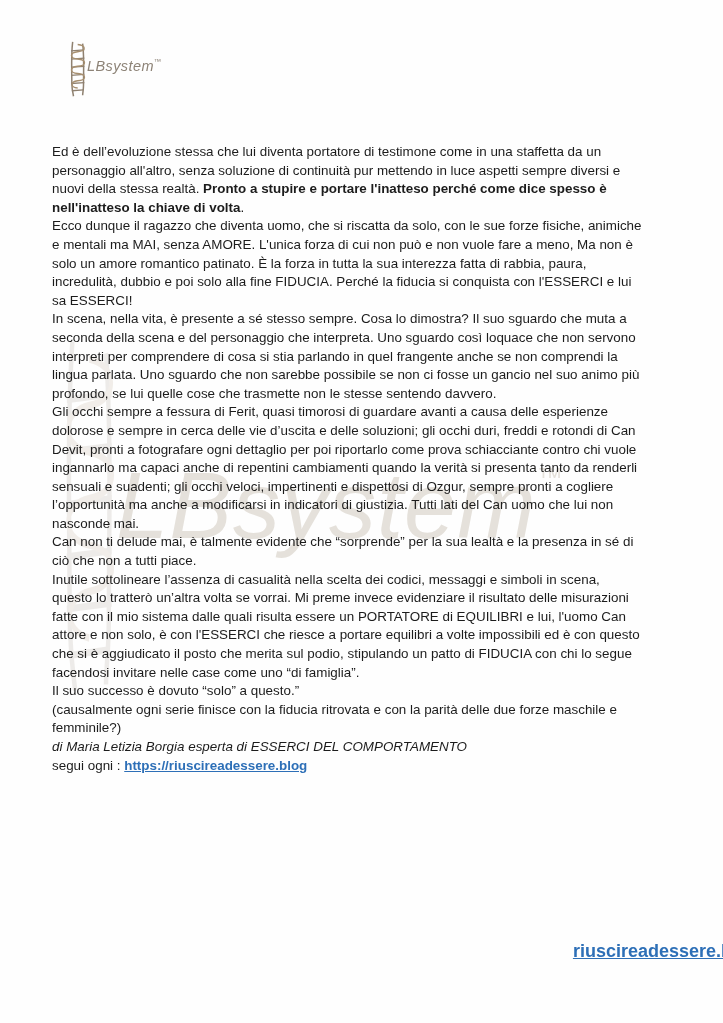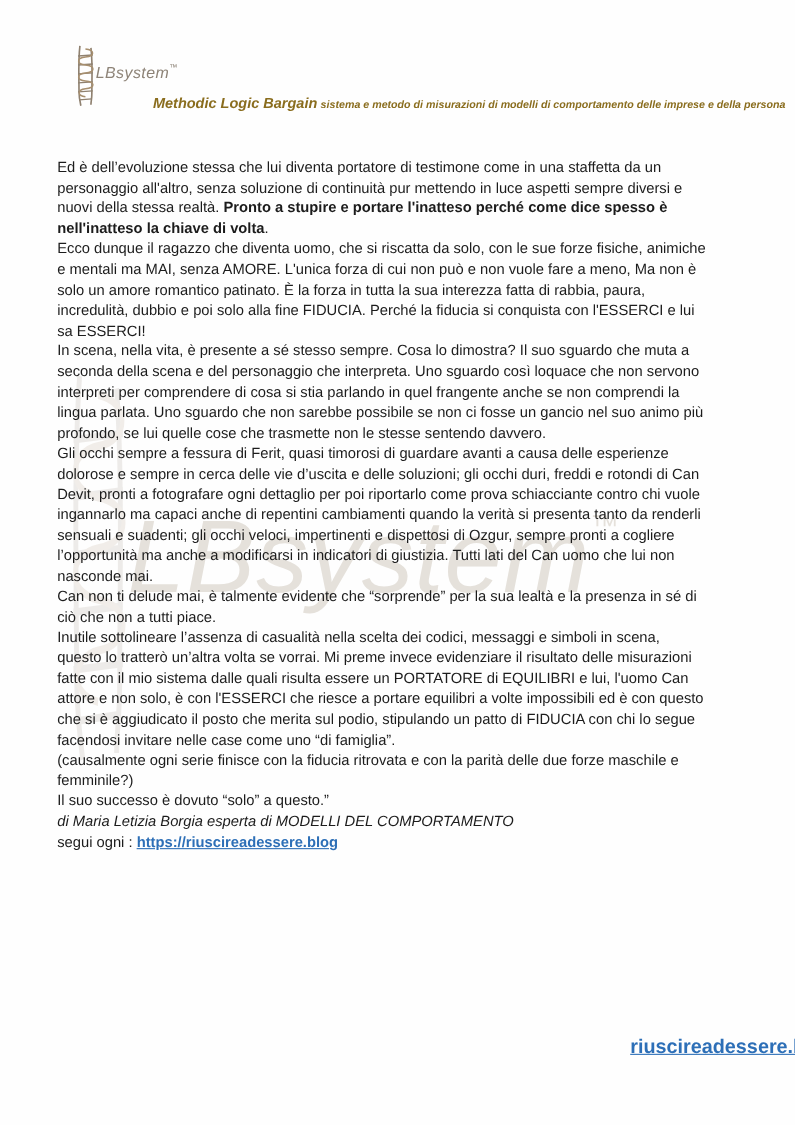--- a/index.html
+++ b/index.html
@@ -85,36 +85,33 @@
       <path d="M20 4 C22 18 21 36 21 50 C21 55 20 58 20 61" fill="none" stroke="#8f8170" stroke-width="1.8"></path>
       <path d="M6 12 L22 11" fill="none" stroke="#8f8170" stroke-width="1.4"></path>
       <path d="M6 21 L22 20" fill="none" stroke="#8f8170" stroke-width="1.4"></path>
       <path d="M6 30 L22 29" fill="none" stroke="#8f8170" stroke-width="1.4"></path>
       <path d="M6 39 L22 38" fill="none" stroke="#8f8170" stroke-width="1.4"></path>
       <path d="M6 48 L22 47" fill="none" stroke="#8f8170" stroke-width="1.4"></path>
       <path d="M7 56 L21 55" fill="none" stroke="#8f8170" stroke-width="1.4"></path>
       <path d="M14 5 C24 6 25 12 14 13 C4 14 4 20 14 21 C25 22 25 28 14 29 C4 30 4 36 14 37 C25 38 25 44 14 45 C5 46 5 52 14 53" fill="none" stroke="#a78f6f" stroke-width="1.5"></path>
     </svg>
     <div class="logo-text"><span>LBsystem</span><sup>™</sup></div>
-    <div class="header-title">
-      <span class="ht-main">Methodic Logic Bargain</span><span class="ht-sub">sistema e metodo di misurazioni di modelli di comportamento delle imprese e della persona</span>
-    </div>
   </div>
 
   <div class="content">
     <p><span>Ed è  dell’evoluzione stessa che lui diventa portatore di testimone come in una staffetta da un personaggio all'altro, senza soluzione di continuità pur mettendo in luce aspetti sempre diversi e nuovi della stessa realtà. </span><strong>Pronto a stupire e portare l'inatteso perché come dice spesso è nell'inatteso la chiave di volta</strong><span>.</span></p>
     <p>Ecco dunque il ragazzo che diventa uomo, che si riscatta da solo, con le sue forze fisiche, animiche e mentali ma MAI, senza AMORE. L'unica forza di cui non può e non vuole fare a meno, Ma non è solo un amore romantico patinato. È la forza in tutta la sua interezza fatta di rabbia, paura, incredulità, dubbio e poi solo alla fine FIDUCIA. Perché la fiducia si conquista con l'ESSERCI e lui sa ESSERCI!</p>
     <p>In scena, nella vita, è presente a sé stesso sempre. Cosa lo dimostra? Il suo sguardo che muta a seconda della scena e del personaggio che interpreta. Uno sguardo così loquace che non servono interpreti per comprendere di cosa si stia parlando in quel frangente anche se non comprendi la lingua parlata. Uno sguardo che non sarebbe possibile se non ci fosse un gancio nel suo animo più profondo, se lui quelle cose che trasmette non le stesse sentendo davvero.</p>
     <p>Gli occhi sempre a fessura di Ferit, quasi timorosi di guardare avanti a causa delle esperienze dolorose e sempre in cerca delle vie d’uscita e delle soluzioni; gli occhi duri, freddi e rotondi di Can Devit, pronti a fotografare ogni dettaglio per poi riportarlo come prova schiacciante  contro chi vuole ingannarlo ma capaci anche di repentini cambiamenti quando la verità si presenta tanto da renderli sensuali e suadenti; gli occhi veloci, impertinenti e dispettosi di Ozgur, sempre pronti a cogliere l’opportunità ma anche a modificarsi in indicatori di giustizia. Tutti lati del Can uomo che lui non nasconde mai.</p>
     <p>Can non ti delude mai, è talmente evidente che “sorprende” per la sua lealtà e la presenza in sé di ciò che non a tutti piace.</p>
     <p>Inutile sottolineare l’assenza di casualità nella scelta dei codici, messaggi e simboli in scena, questo lo tratterò un’altra volta se vorrai. Mi preme invece evidenziare il risultato delle misurazioni fatte con il mio sistema dalle quali risulta essere un PORTATORE di EQUILIBRI e lui, l'uomo Can attore e non solo, è con l'ESSERCI che riesce a portare equilibri a volte impossibili ed è con questo che si è aggiudicato il posto che merita sul podio, stipulando un patto di FIDUCIA con chi lo segue facendosi invitare nelle case come uno “di famiglia”.</p>
+    <p>Il suo successo è dovuto “solo” a questo.”</p>
     <p>(causalmente ogni serie finisce con la fiducia ritrovata e con la parità delle due forze maschile e femminile?)</p>
-    <p>Il suo successo è dovuto “solo” a questo.”</p>
 
-    <p class="byline">di Maria Letizia Borgia esperta di MODELLI DEL COMPORTAMENTO</p>
+    <p class="byline">di Maria Letizia Borgia esperta di ESSERCI DEL COMPORTAMENTO</p>
     <p class="follow-line"><span>segui ogni : </span><a class="link">https://riuscireadessere.blog</a></p>
   </div>
 
   <div class="footer">
     <a class="link">riuscireadessere.blog</a>
   </div>
 
 </div>
 
 </body></html>

